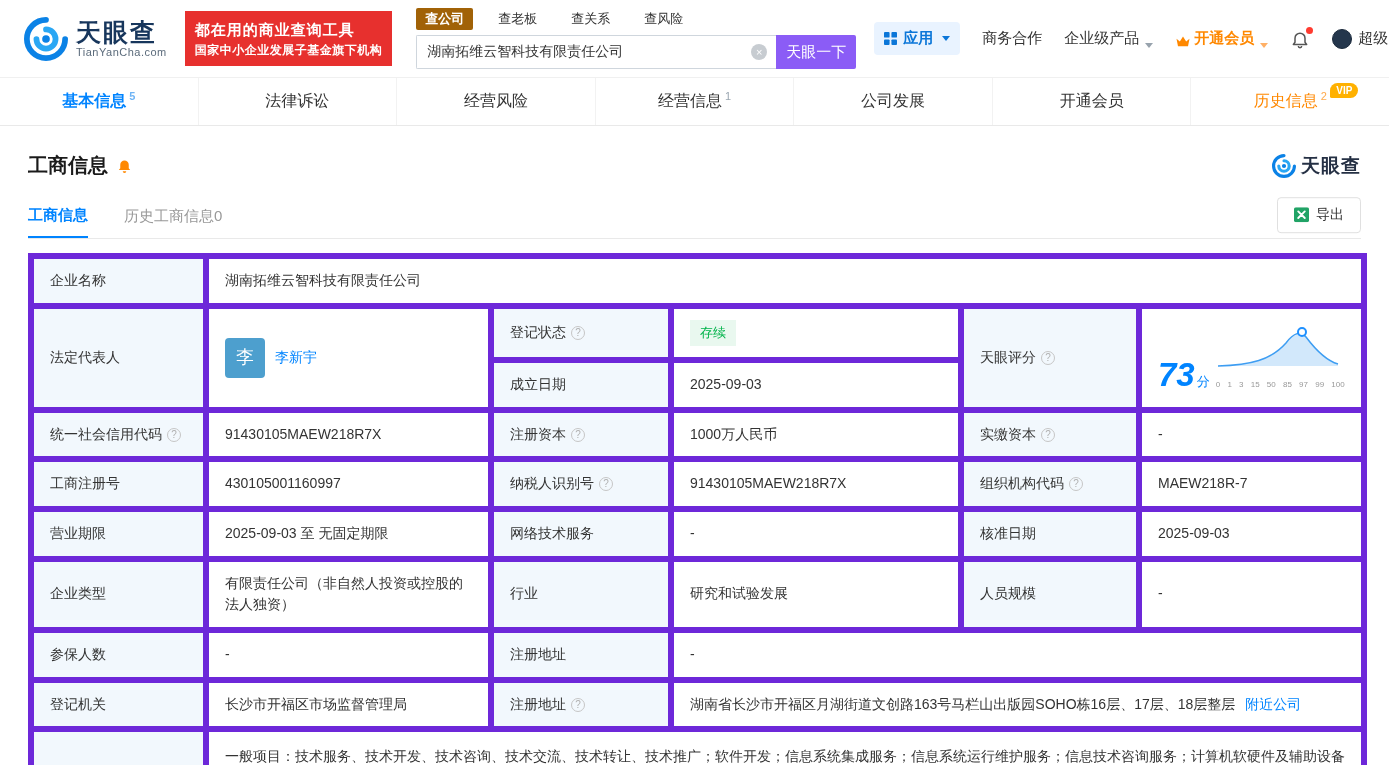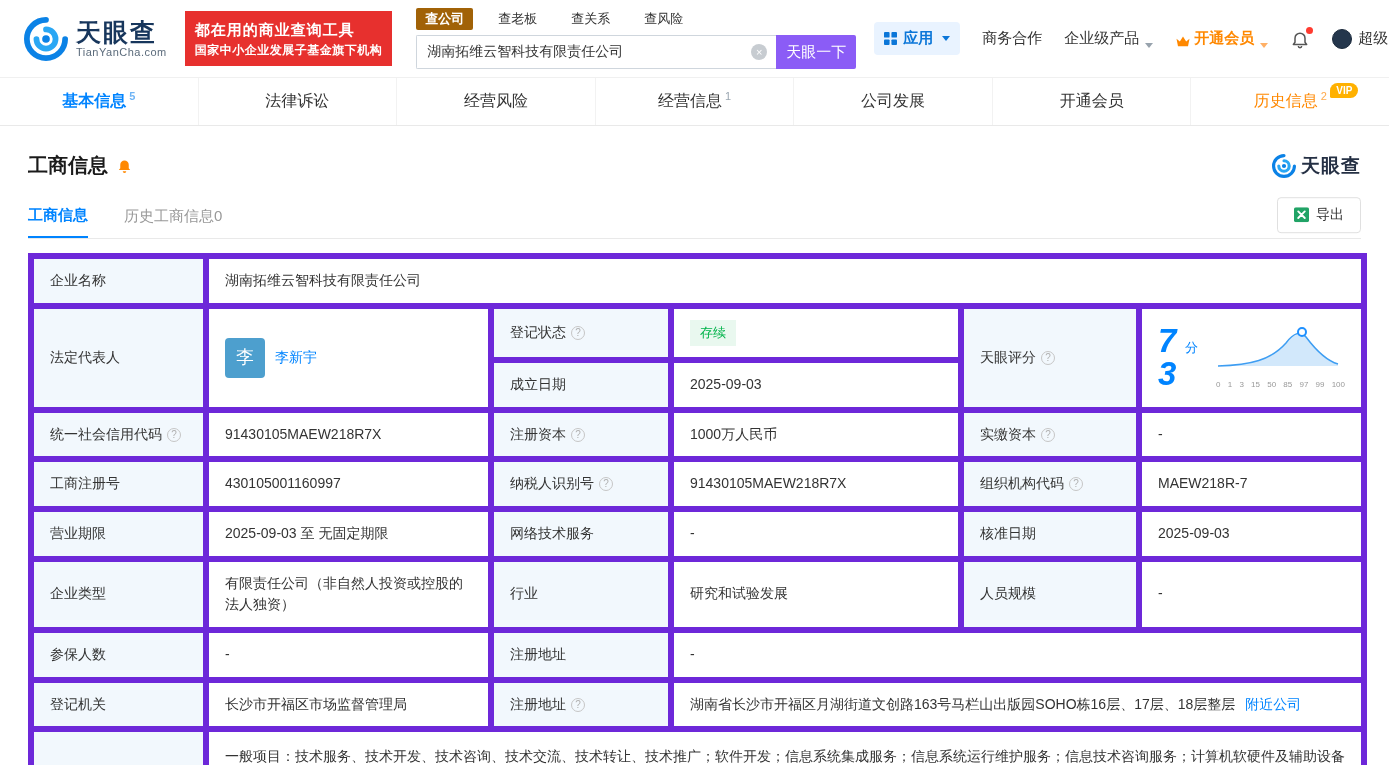--- a/index.html
+++ b/index.html
@@ -62,21 +62,21 @@
 
   
   .info-table{width:1333px;margin:14px 28px 0;border-collapse:collapse;table-layout:fixed}
   .info-table td{border:6px solid #6d28d9;padding:11px 16px;font-size:14px;line-height:1.55;color:#333;vertical-align:middle;word-break:break-all}
   .info-table td.lbl{background:#f2f8fd;color:#333}
   .q{display:inline-block;width:14px;height:14px;border:1px solid #c6c6c6;border-radius:50%;color:#b0b0b0;font-size:10px;line-height:12px;text-align:center;margin-left:5px;vertical-align:1px;cursor:pointer}
   .link{color:#0084ff;cursor:pointer;text-decoration:none}
   .status-badge{display:inline-block;background:#e9f8ef;color:#00b34a;font-size:13px;padding:3px 10px;border-radius:0}
   .rep-cell{display:flex;align-items:center;gap:10px}
   .avatar{width:40px;height:40px;background:#4d9fce;color:#fff;font-size:18px;display:flex;align-items:center;justify-content:center;border-radius:4px;flex:0 0 auto}
-  .score-wrap{display:flex;align-items:flex-start;gap:18px}
+  .score-wrap{display:flex;align-items:flex-end;gap:6px}
   .score-num{color:#0084ff;font-weight:bold;font-style:italic;font-size:33px;line-height:1;display:flex;align-items:baseline}
   .score-unit{font-size:13px;font-style:normal;font-weight:normal;margin-left:2px}
   .score-chart{display:flex;flex-direction:column;align-items:stretch}
   .axis{font-size:8px;color:#999;word-spacing:5px;margin-top:9px;white-space:nowrap}
   .addr-wrap .link{margin-left:10px;white-space:nowrap}
 </style>
 </head>
 <body>
 
 <header class="topbar">

